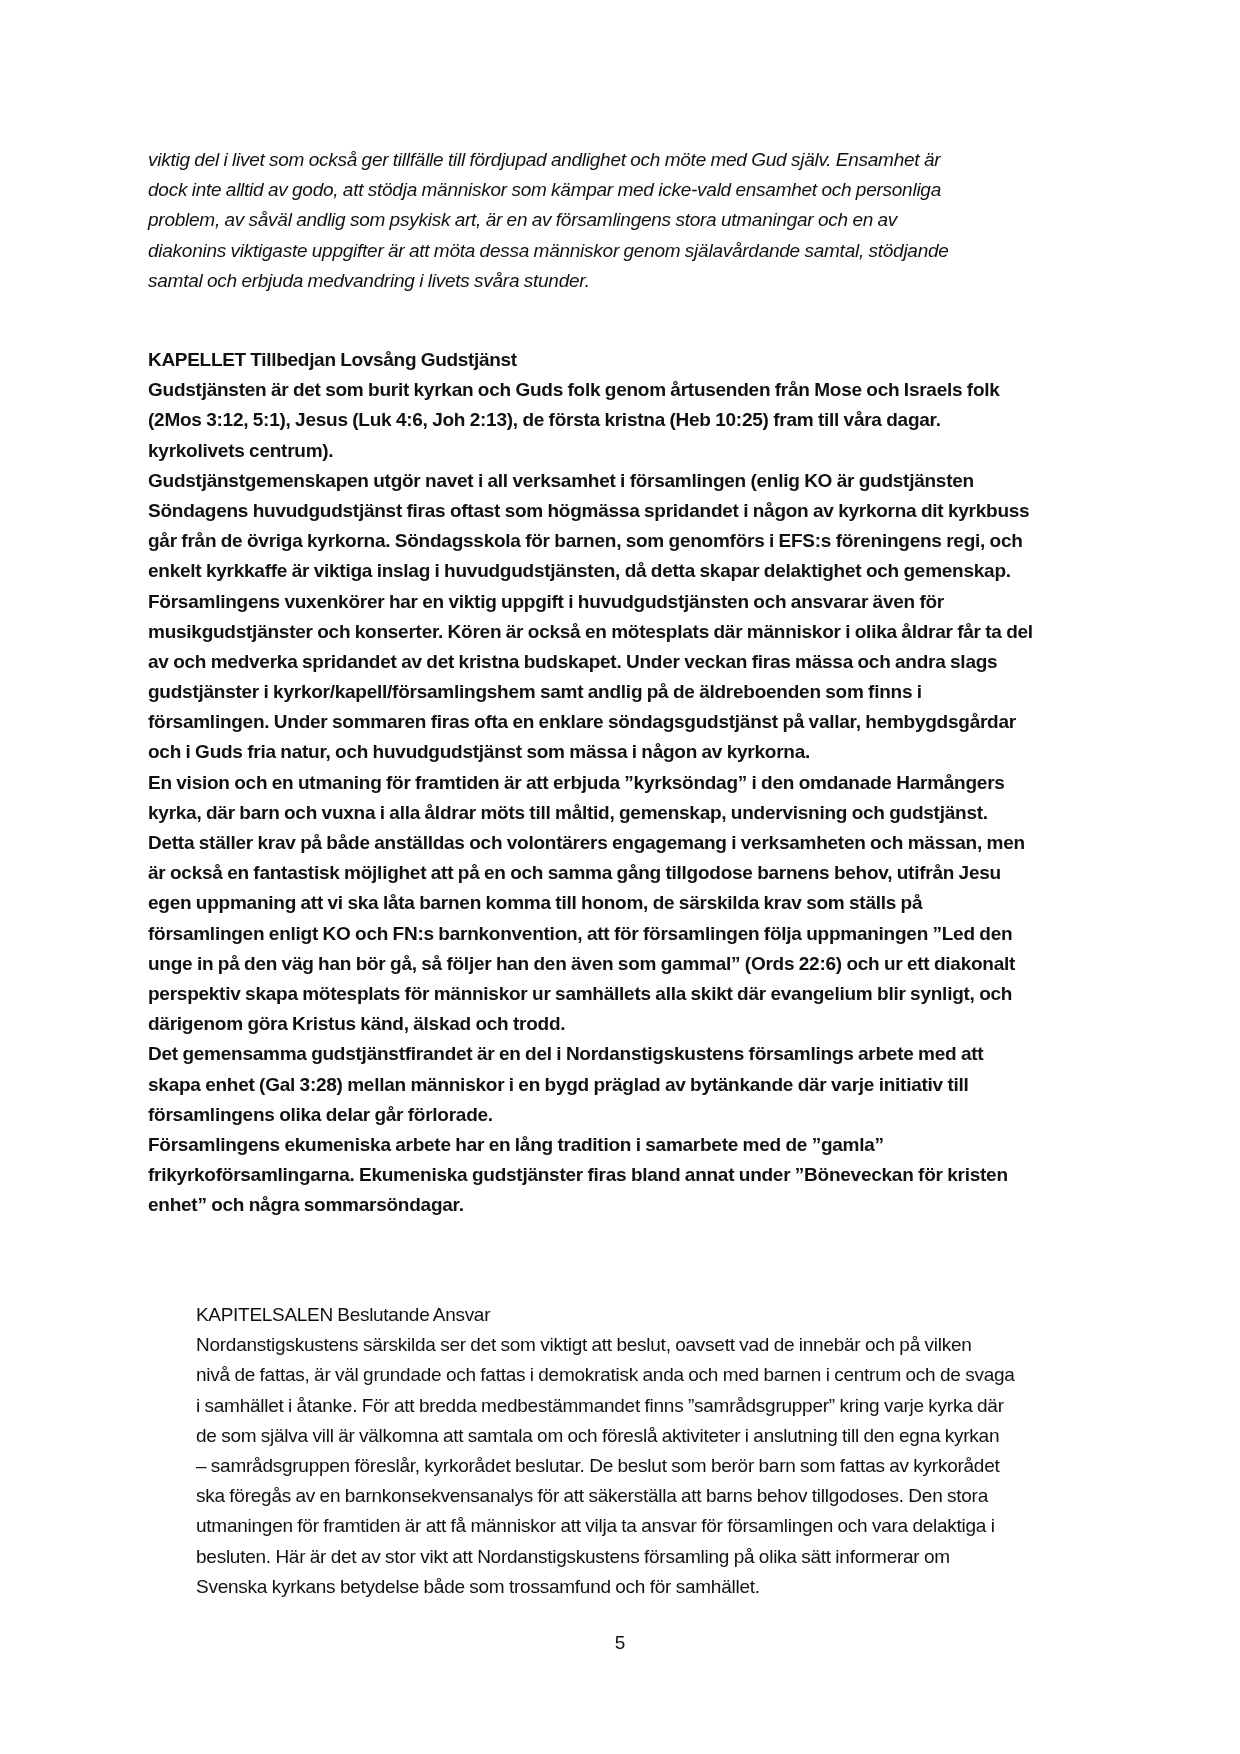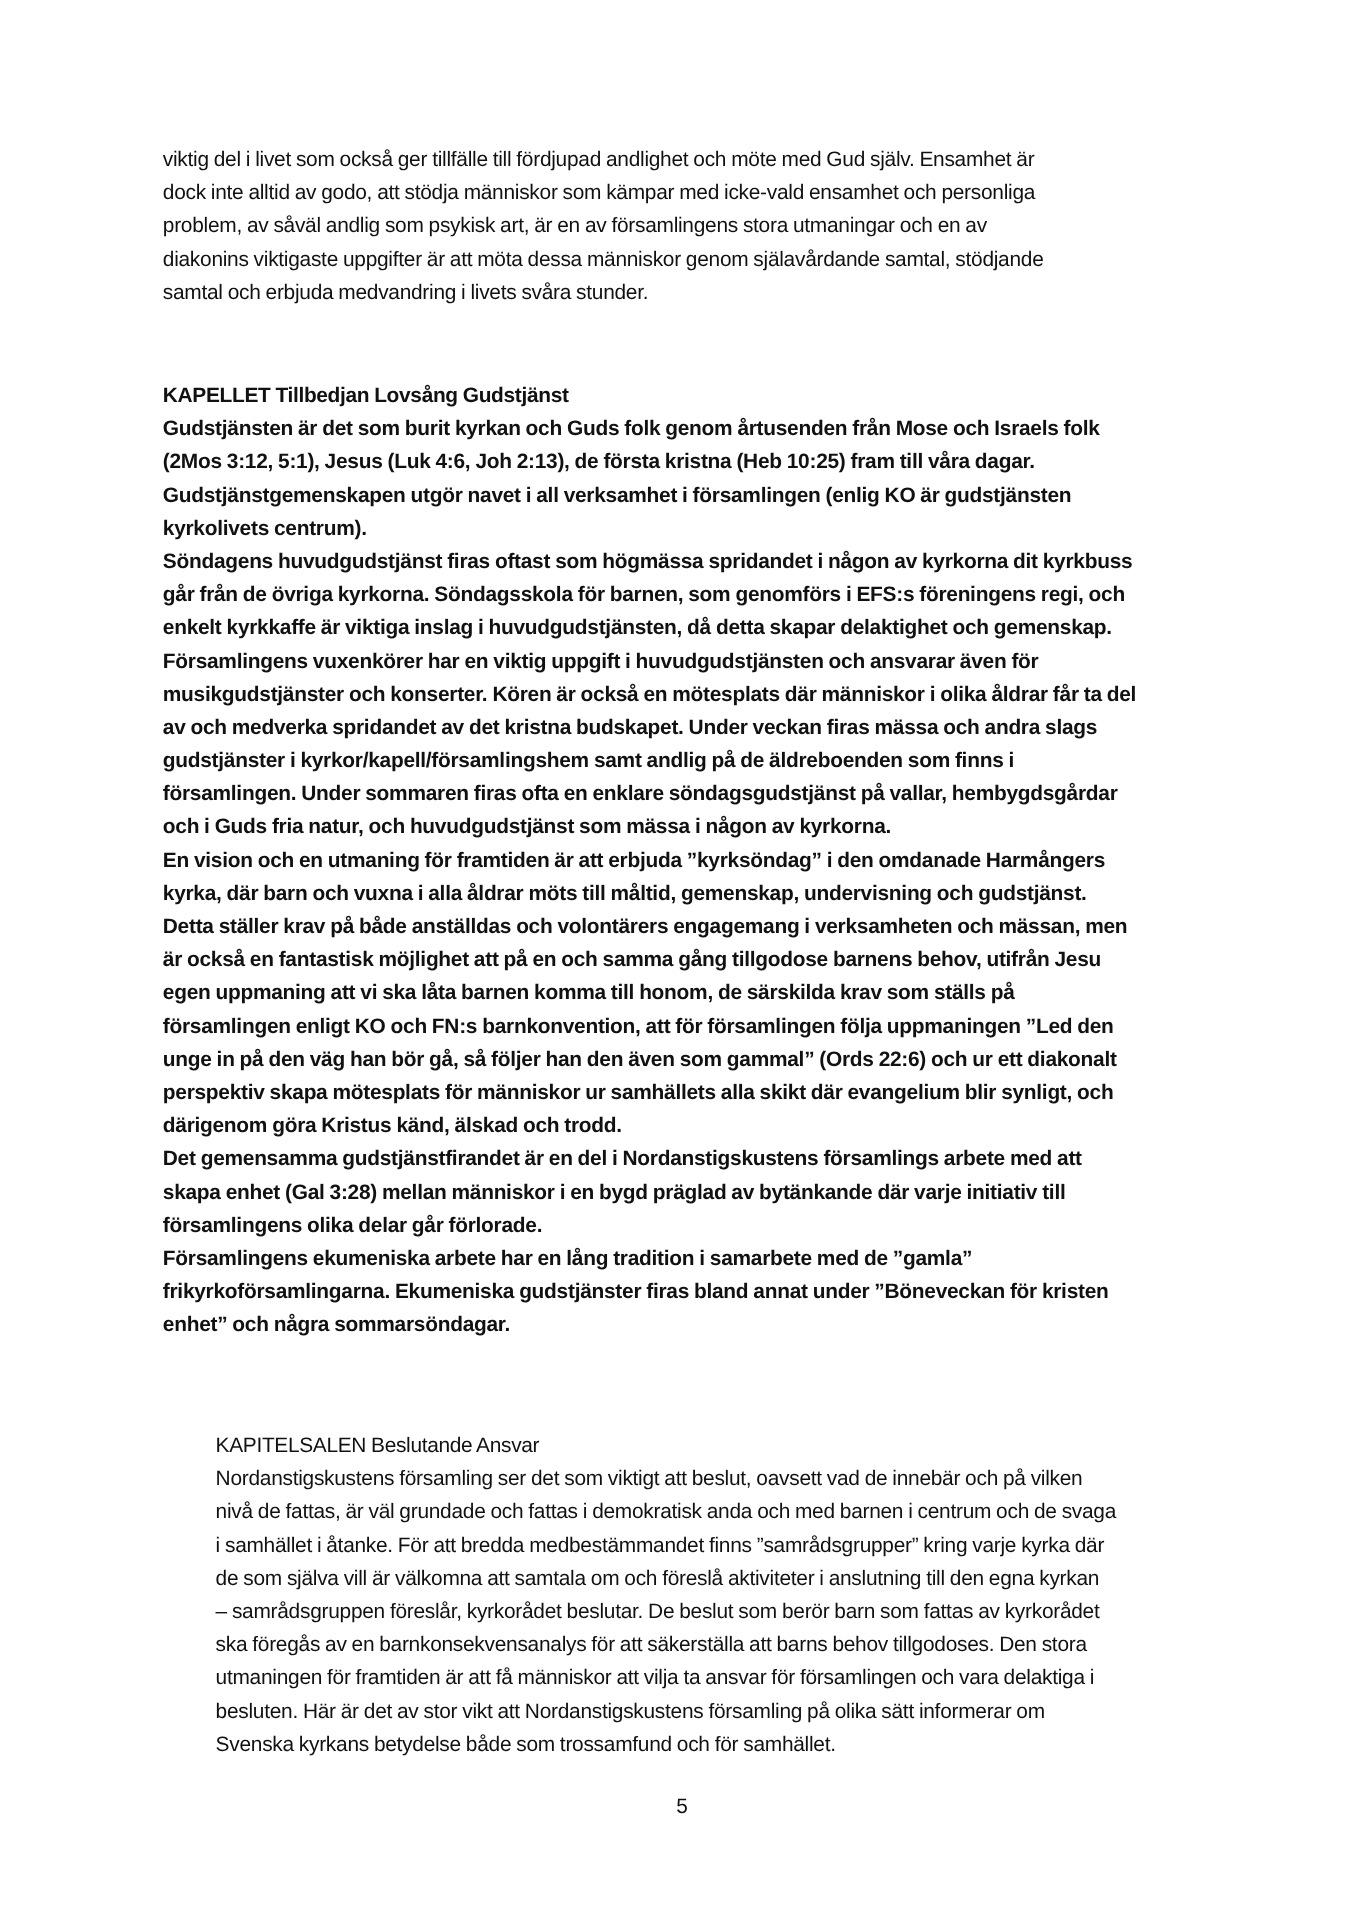--- a/index.html
+++ b/index.html
@@ -32,21 +32,21 @@
       height: 30.2px;
       line-height: 30.2px;
       font-size: 19px;
       white-space: nowrap;
       letter-spacing: -0.25px;
       word-spacing: -0.5px;
     }
     .heading .line {
       letter-spacing: -0.3px;
     }
-    #block-intro { top: 131px; }
+    #block-intro { top: 145px; font-style: italic; }
     #block-kapellet { top: 345px; font-weight: bold; }
     #block-kapitelsalen { top: 1300px; margin-left: 48px; }
     .page-number {
       position: absolute;
       top: 1628px;
       left: 0;
       width: 1240px;
       text-align: center;
       font-size: 19px;
       line-height: 30px;
@@ -65,22 +65,22 @@
     <span class="line">samtal och erbjuda medvandring i livets svåra stunder.</span>
   </div>
 
   <div class="text-block" id="block-kapellet">
     <div class="heading">
       <span class="line">KAPELLET Tillbedjan Lovsång Gudstjänst</span>
     </div>
     <div>
       <span class="line">Gudstjänsten är det som burit kyrkan och Guds folk genom årtusenden från Mose och Israels folk</span>
       <span class="line">(2Mos 3:12, 5:1), Jesus (Luk 4:6, Joh 2:13), de första kristna (Heb 10:25) fram till våra dagar.</span>
+      <span class="line">kyrkolivets centrum).</span>
       <span class="line">Gudstjänstgemenskapen utgör navet i all verksamhet i församlingen (enlig KO är gudstjänsten</span>
-      <span class="line">kyrkolivets centrum).</span>
       <span class="line">Söndagens huvudgudstjänst firas oftast som högmässa spridandet i någon av kyrkorna dit kyrkbuss</span>
       <span class="line">går från de övriga kyrkorna. Söndagsskola för barnen, som genomförs i EFS:s föreningens regi, och</span>
       <span class="line">enkelt kyrkkaffe är viktiga inslag i huvudgudstjänsten, då detta skapar delaktighet och gemenskap.</span>
       <span class="line">Församlingens vuxenkörer har en viktig uppgift i huvudgudstjänsten och ansvarar även för</span>
       <span class="line">musikgudstjänster och konserter. Kören är också en mötesplats där människor i olika åldrar får ta del</span>
       <span class="line">av och medverka spridandet av det kristna budskapet. Under veckan firas mässa och andra slags</span>
       <span class="line">gudstjänster i kyrkor/kapell/församlingshem samt andlig på de äldreboenden som finns i</span>
       <span class="line">församlingen. Under sommaren firas ofta en enklare söndagsgudstjänst på vallar, hembygdsgårdar</span>
       <span class="line">och i Guds fria natur, och huvudgudstjänst som mässa i någon av kyrkorna.</span>
       <span class="line">En vision och en utmaning för framtiden är att erbjuda ”kyrksöndag” i den omdanade Harmångers</span>
@@ -99,21 +99,21 @@
       <span class="line">frikyrkoförsamlingarna. Ekumeniska gudstjänster firas bland annat under ”Böneveckan för kristen</span>
       <span class="line">enhet” och några sommarsöndagar.</span>
     </div>
   </div>
 
   <div class="text-block" id="block-kapitelsalen">
     <div class="heading">
       <span class="line">KAPITELSALEN Beslutande Ansvar</span>
     </div>
     <div>
-      <span class="line">Nordanstigskustens församling ser det som viktigt att beslut, oavsett vad de innebär och på vilken</span>
+      <span class="line">Nordanstigskustens särskilda ser det som viktigt att beslut, oavsett vad de innebär och på vilken</span>
       <span class="line">nivå de fattas, är väl grundade och fattas i demokratisk anda och med barnen i centrum och de svaga</span>
       <span class="line">i samhället i åtanke. För att bredda medbestämmandet finns ”samrådsgrupper” kring varje kyrka där</span>
       <span class="line">de som själva vill är välkomna att samtala om och föreslå aktiviteter i anslutning till den egna kyrkan</span>
       <span class="line">– samrådsgruppen föreslår, kyrkorådet beslutar. De beslut som berör barn som fattas av kyrkorådet</span>
       <span class="line">ska föregås av en barnkonsekvensanalys för att säkerställa att barns behov tillgodoses. Den stora</span>
       <span class="line">utmaningen för framtiden är att få människor att vilja ta ansvar för församlingen och vara delaktiga i</span>
       <span class="line">besluten. Här är det av stor vikt att Nordanstigskustens församling på olika sätt informerar om</span>
       <span class="line">Svenska kyrkans betydelse både som trossamfund och för samhället.</span>
     </div>
   </div>

